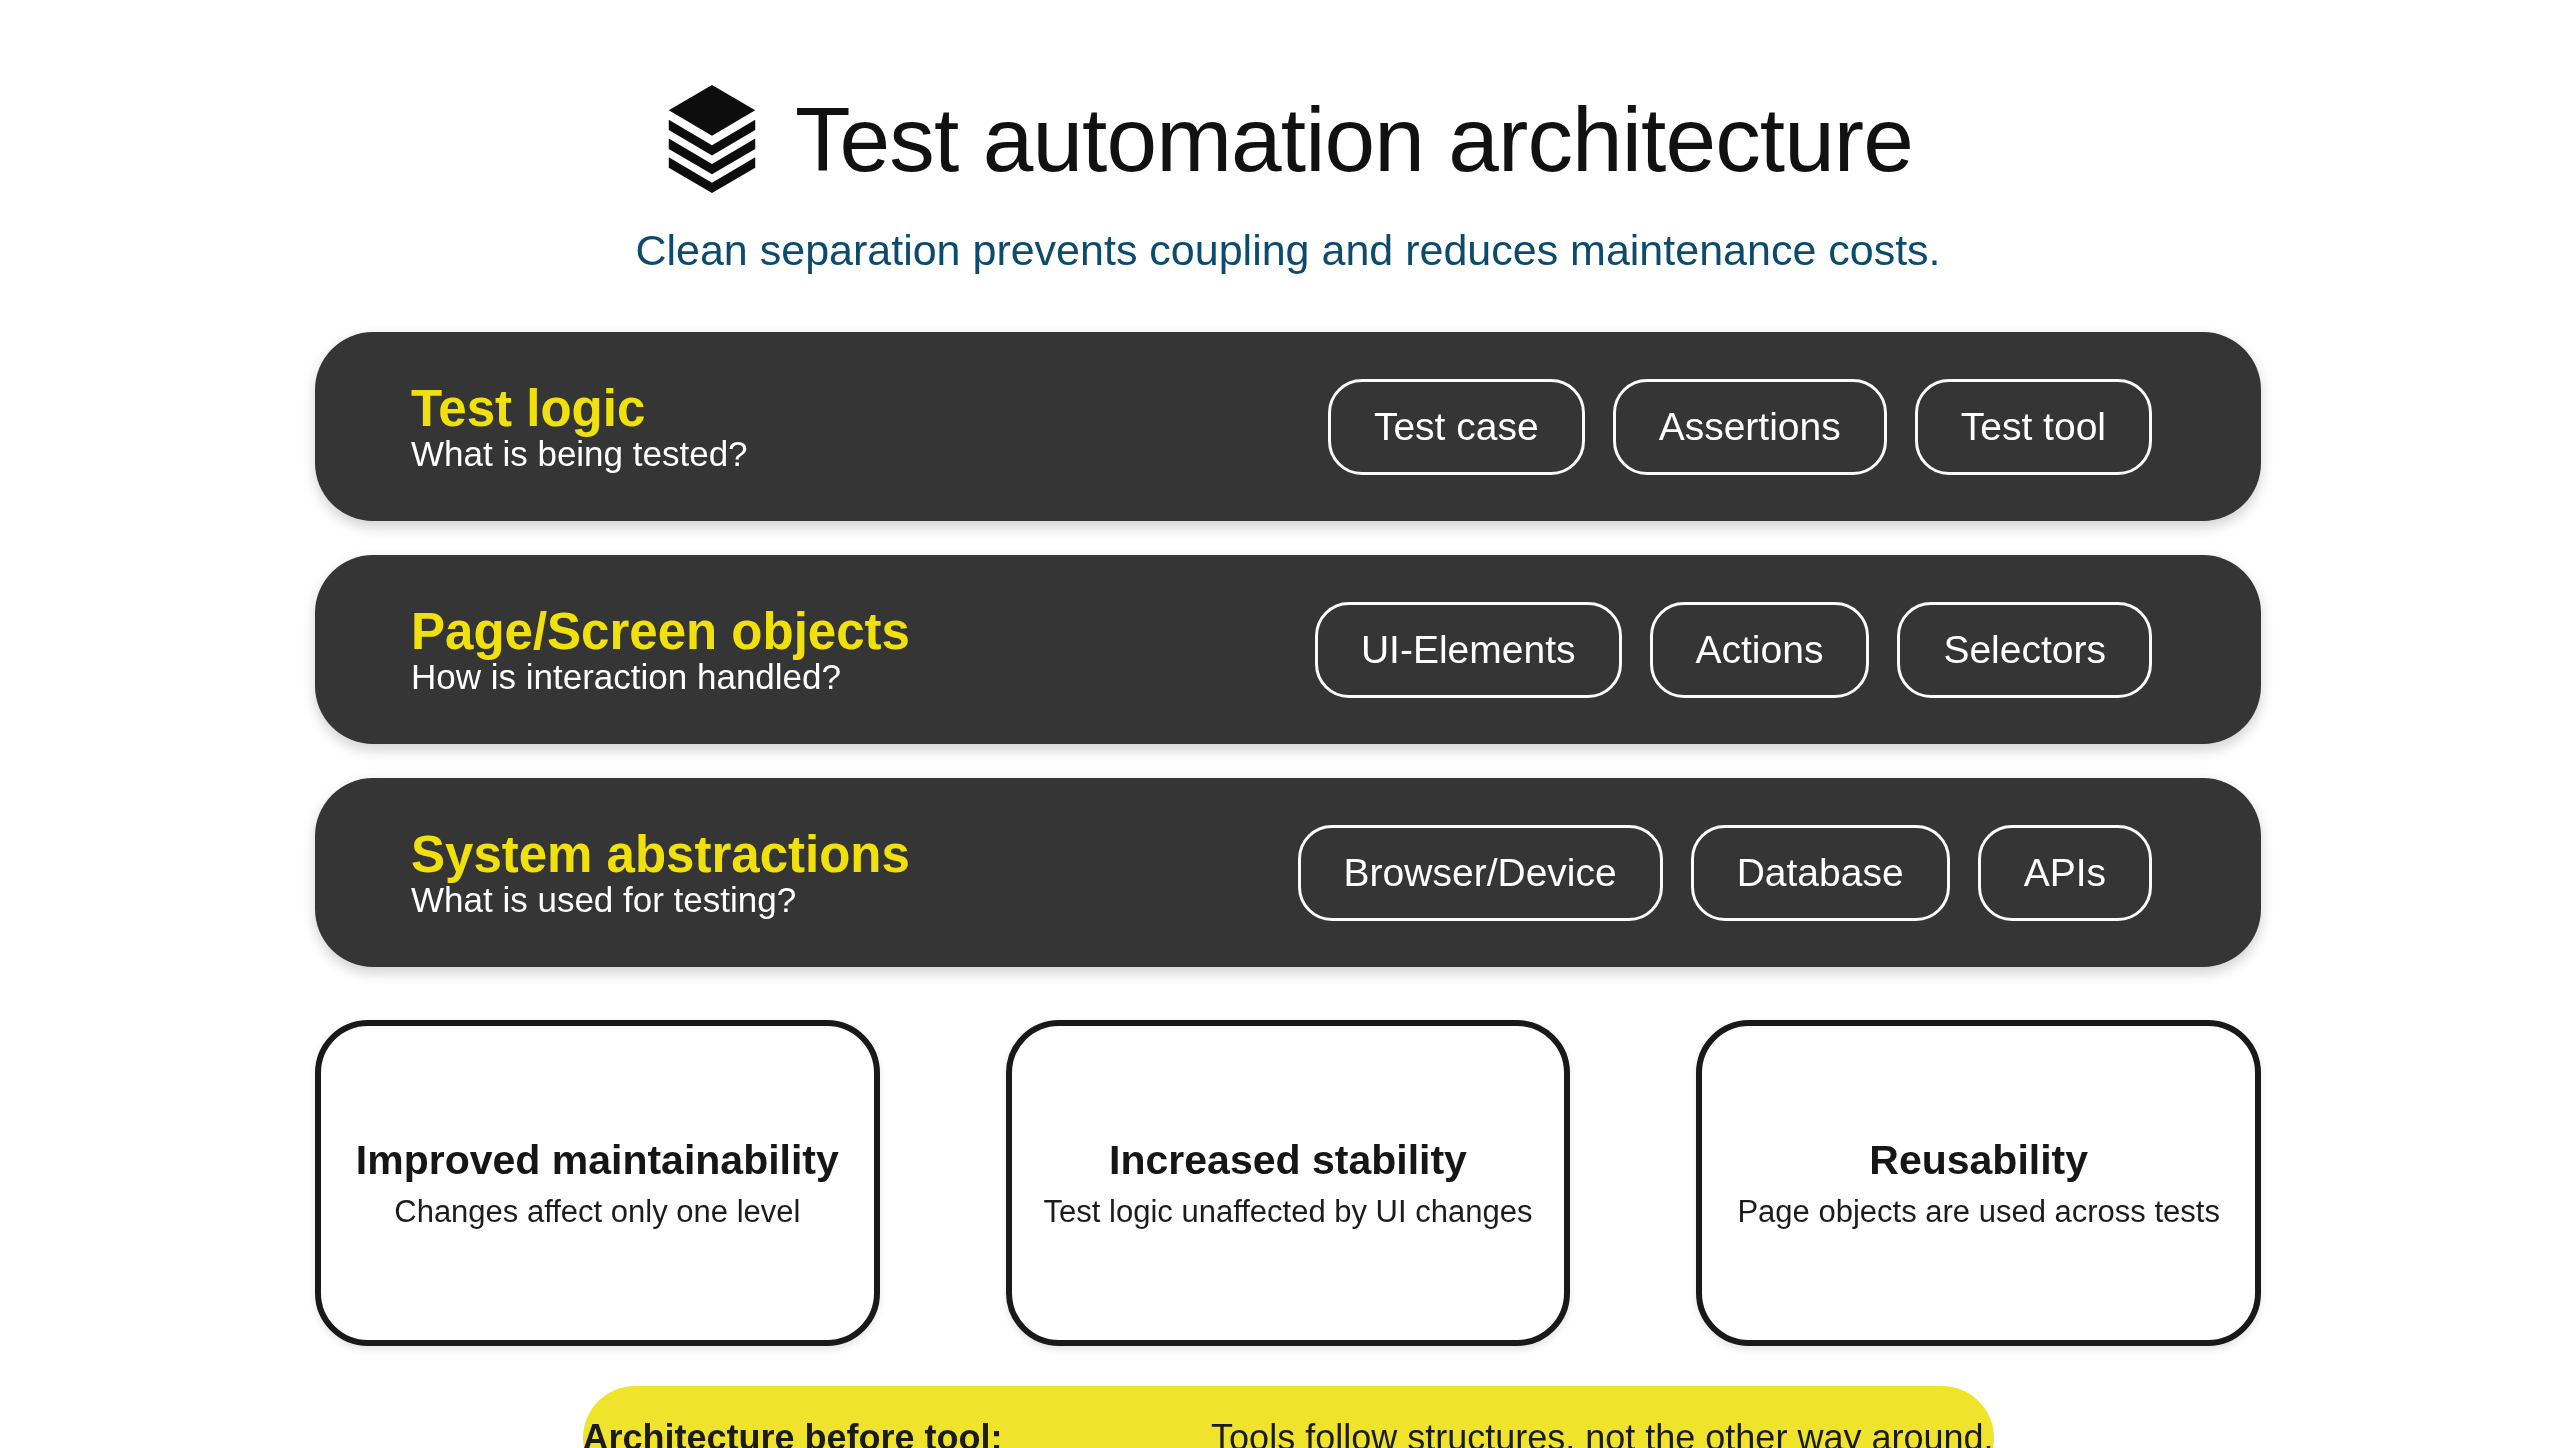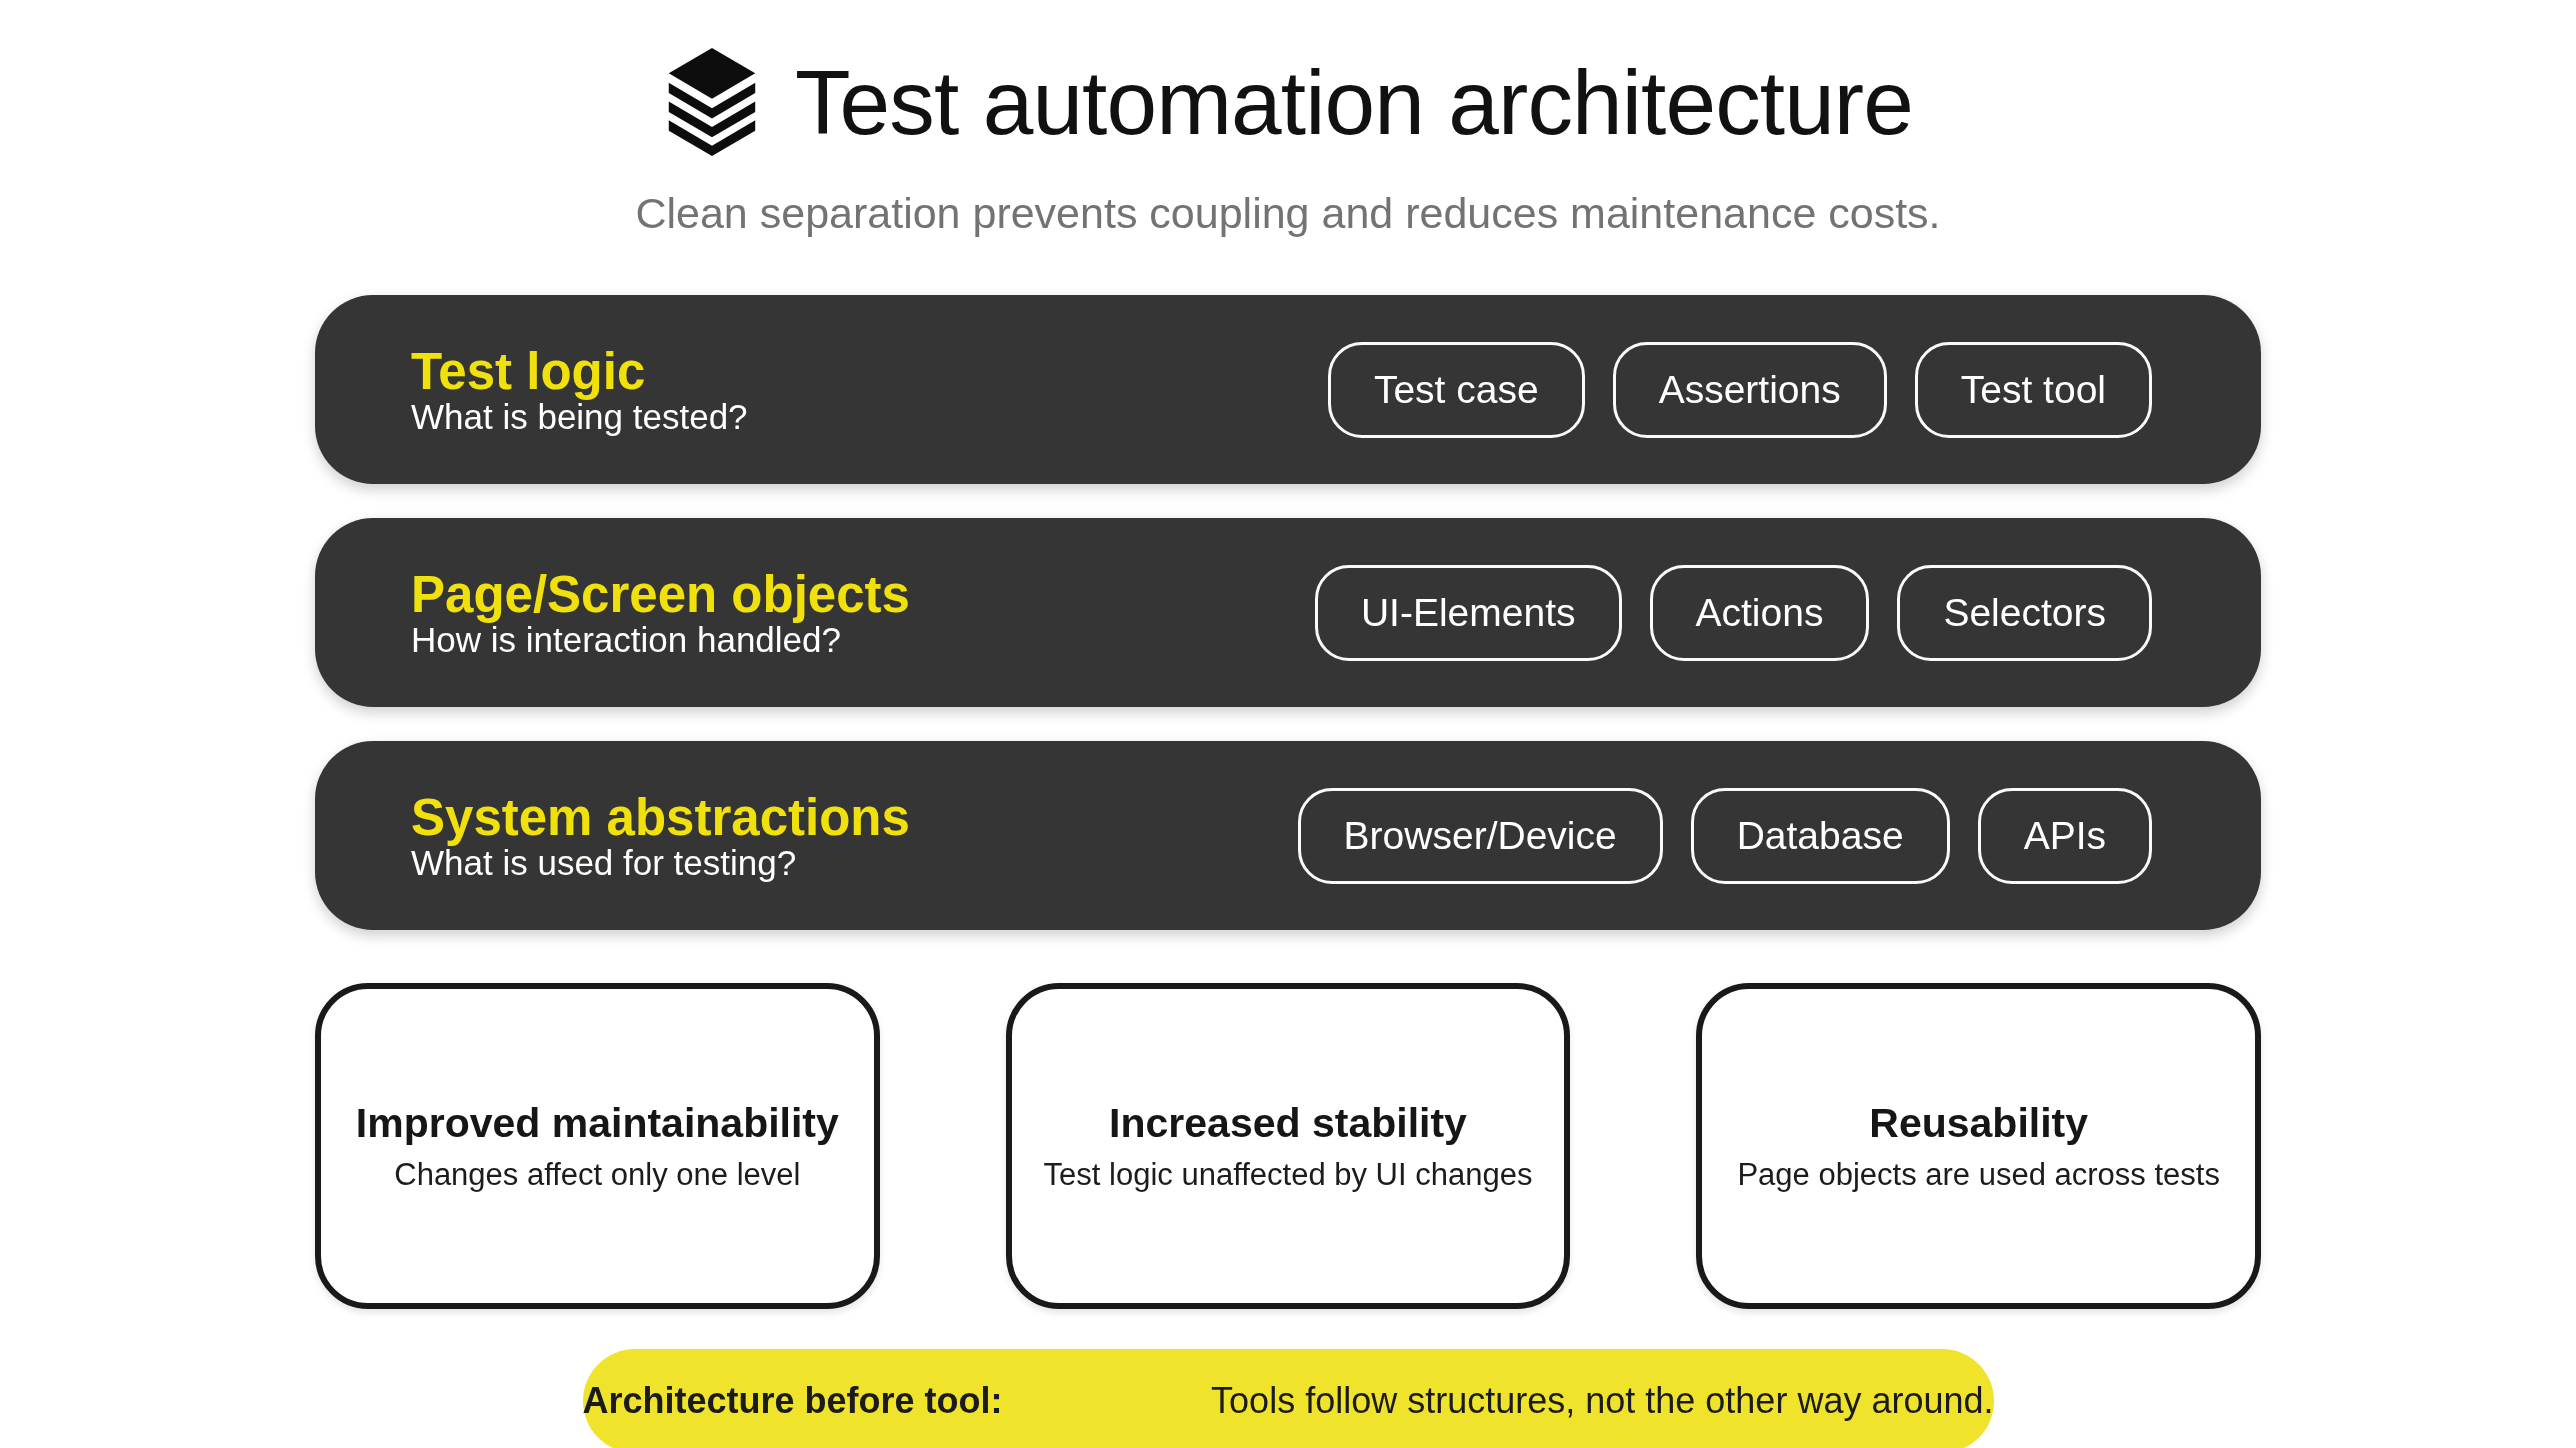--- a/index.html
+++ b/index.html
@@ -13,33 +13,33 @@
   }
   html,body{margin:0;padding:0;background:#ffffff;}
   .page{
     position:relative;
     width:2576px;height:1448px;
     background:#ffffff;
     font-family:"Liberation Sans","DejaVu Sans",sans-serif;
     color:var(--text-dark);
     overflow:hidden;
     box-sizing:border-box;
-    padding-top:48px;
+    padding-top:85px;
   }
   
   .header{text-align:center;}
   .title-row{display:flex;align-items:center;justify-content:center;gap:34px;}
   .layers-icon{width:98px;height:109px;flex:0 0 auto;}
   .layers-icon polygon{fill:#0d0d0d;}
   .page-title{
     margin:0;font-size:91px;font-weight:400;letter-spacing:-0.9px;color:#111111;
     line-height:1.05;
   }
   .page-subtitle{
-    margin:32px 0 0;font-size:43px;font-weight:400;color:#737373;letter-spacing:0;
+    margin:32px 0 0;font-size:43px;font-weight:400;color:#0c4a6e;letter-spacing:0;
   }
   
   .layers{
     width:1946px;margin:57px auto 0;
     display:flex;flex-direction:column;gap:34px;
   }
   .layer-row{
     height:189px;background:var(--row-bg);
     border-radius:58px;
     display:flex;align-items:center;justify-content:space-between;

